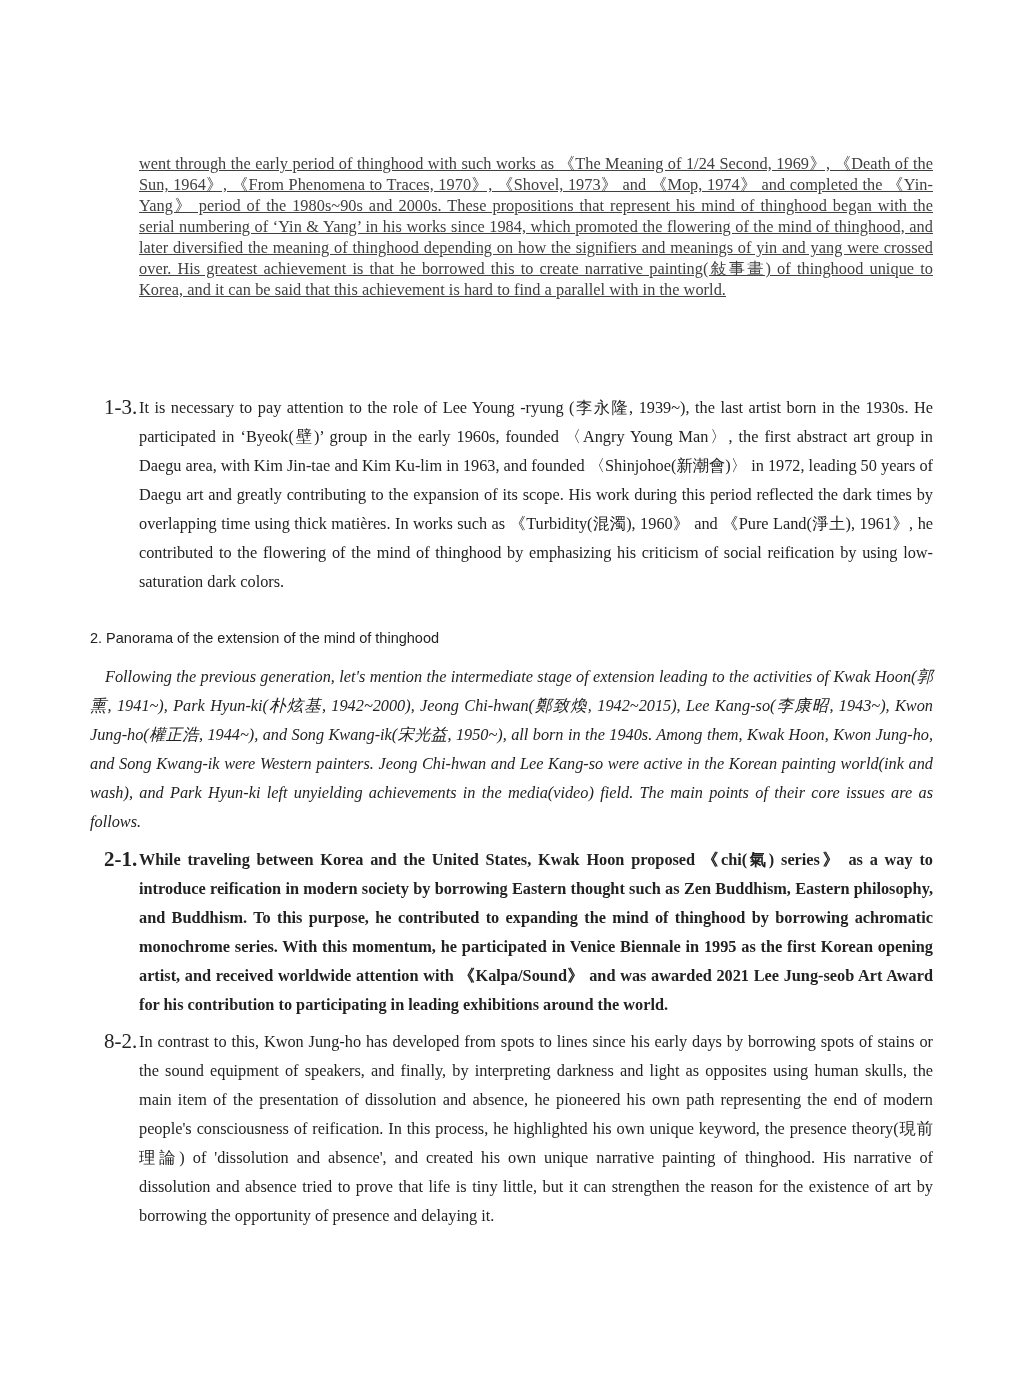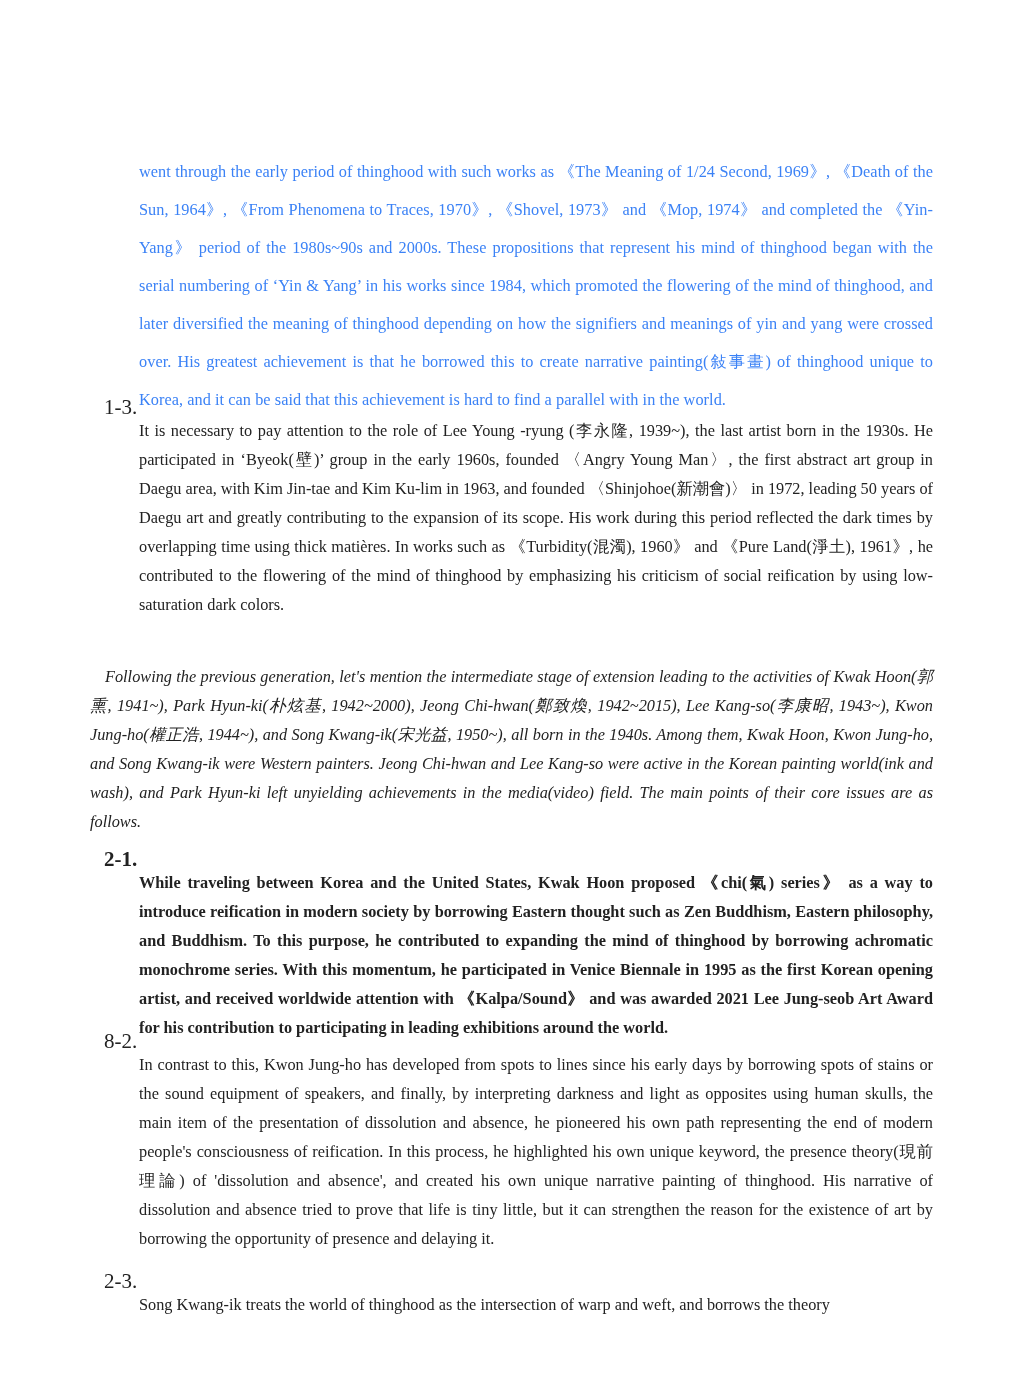--- a/index.html
+++ b/index.html
@@ -18,24 +18,25 @@
     .page {
       position: absolute;
       left: 0;
       top: 0;
       width: 1024px;
       height: 1388px;
     }
     .block {
       position: absolute;
       font-size: 16.3px;
-      line-height: 38px;
+      line-height: 21px;
       text-align: justify;
       letter-spacing: 0.05px;
-      color: #3b82f6;
+      color: #404040;
+      text-decoration: underline;
     }
     .cont {
       left: 139px;
       width: 794px;
       top: 153px;
     }
     .item {
       position: absolute;
       left: 104px;
       width: 829px;
@@ -46,21 +47,20 @@
       top: 0;
       width: 36px;
       font-size: 21px;
       line-height: 29px;
     }
     .item .body {
       margin-left: 35px;
       font-size: 16.3px;
       line-height: 29px;
       text-align: justify;
-      margin-top: 23px;
     }
     .heading {
       position: absolute;
       left: 90px;
       top: 626px;
       font-family: "Liberation Sans", "DejaVu Sans", sans-serif;
       font-size: 14.5px;
       line-height: 24px;
       color: #222;
     }
@@ -85,31 +85,28 @@
 
 <div class="page">
 
   <p class="block cont" style="margin:0;">went through the early period of thinghood with such works as 《The Meaning of 1/24 Second, 1969》, 《Death of the Sun, 1964》, 《From Phenomena to Traces, 1970》, 《Shovel, 1973》 and 《Mop, 1974》 and completed the 《Yin-Yang》 period of the 1980s~90s and 2000s. These propositions that represent his mind of thinghood began with the serial numbering of ‘Yin &amp; Yang’ in his works since 1984, which promoted the flowering of the mind of thinghood, and later diversified the meaning of thinghood depending on how the signifiers and meanings of yin and yang were crossed over. His greatest achievement is that he borrowed this to create narrative painting(敍事畫) of thinghood unique to Korea, and it can be said that this achievement is hard to find a parallel with in the world.</p>
 
   <div class="item" id="item-1-3">
     <span class="num">1-3.</span>
     <div class="body">It is necessary to pay attention to the role of Lee Young -ryung (李永隆, 1939~), the last artist born in the 1930s. He participated in ‘Byeok(壁)’ group in the early 1960s, founded 〈Angry Young Man〉, the first abstract art group in Daegu area, with Kim Jin-tae and Kim Ku-lim in 1963, and founded 〈Shinjohoe(新潮會)〉 in 1972, leading 50 years of Daegu art and greatly contributing to the expansion of its scope. His work during this period reflected the dark times by overlapping time using thick matières. In works such as 《Turbidity(混濁), 1960》 and 《Pure Land(淨土), 1961》, he contributed to the flowering of the mind of thinghood by emphasizing his criticism of social reification by using low-saturation dark colors.</div>
   </div>
 
+  <div class="heading">2. Panorama of the extension of the mind of thinghood</div>
 
   <p class="para" style="margin:0;">Following the previous generation, let's mention the intermediate stage of extension leading to the activities of Kwak Hoon(郭熏, 1941~), Park Hyun-ki(朴炫基, 1942~2000), Jeong Chi-hwan(鄭致煥, 1942~2015), Lee Kang-so(李康昭, 1943~), Kwon Jung-ho(權正浩, 1944~), and Song Kwang-ik(宋光益, 1950~), all born in the 1940s. Among them, Kwak Hoon, Kwon Jung-ho, and Song Kwang-ik were Western painters. Jeong Chi-hwan and Lee Kang-so were active in the Korean painting world(ink and wash), and Park Hyun-ki left unyielding achievements in the media(video) field. The main points of their core issues are as follows.</p>
 
   <div class="item" id="item-2-1">
     <span class="num">2-1.</span>
     <div class="body">While traveling between Korea and the United States, Kwak Hoon proposed 《chi(氣) series》 as a way to introduce reification in modern society by borrowing Eastern thought such as Zen Buddhism, Eastern philosophy, and Buddhism. To this purpose, he contributed to expanding the mind of thinghood by borrowing achromatic monochrome series. With this momentum, he participated in Venice Biennale in 1995 as the first Korean opening artist, and received worldwide attention with 《Kalpa/Sound》 and was awarded 2021 Lee Jung-seob Art Award for his contribution to participating in leading exhibitions around the world.</div>
   </div>
 
   <div class="item" id="item-2-2">
     <span class="num">8-2.</span>
     <div class="body">In contrast to this, Kwon Jung-ho has developed from spots to lines since his early days by borrowing spots of stains or the sound equipment of speakers, and finally, by interpreting darkness and light as opposites using human skulls, the main item of the presentation of dissolution and absence, he pioneered his own path representing the end of modern people's consciousness of reification. In this process, he highlighted his own unique keyword, the presence theory(現前理論) of 'dissolution and absence', and created his own unique narrative painting of thinghood. His narrative of dissolution and absence tried to prove that life is tiny little, but it can strengthen the reason for the existence of art by borrowing the opportunity of presence and delaying it.</div>
   </div>
 
-  <div class="item" id="item-2-3">
-    <span class="num">2-3.</span>
-    <div class="body">Song Kwang-ik treats the world of thinghood as the intersection of warp and weft, and borrows the theory</div>
-  </div>
 
 </div>
 
 </body></html>

